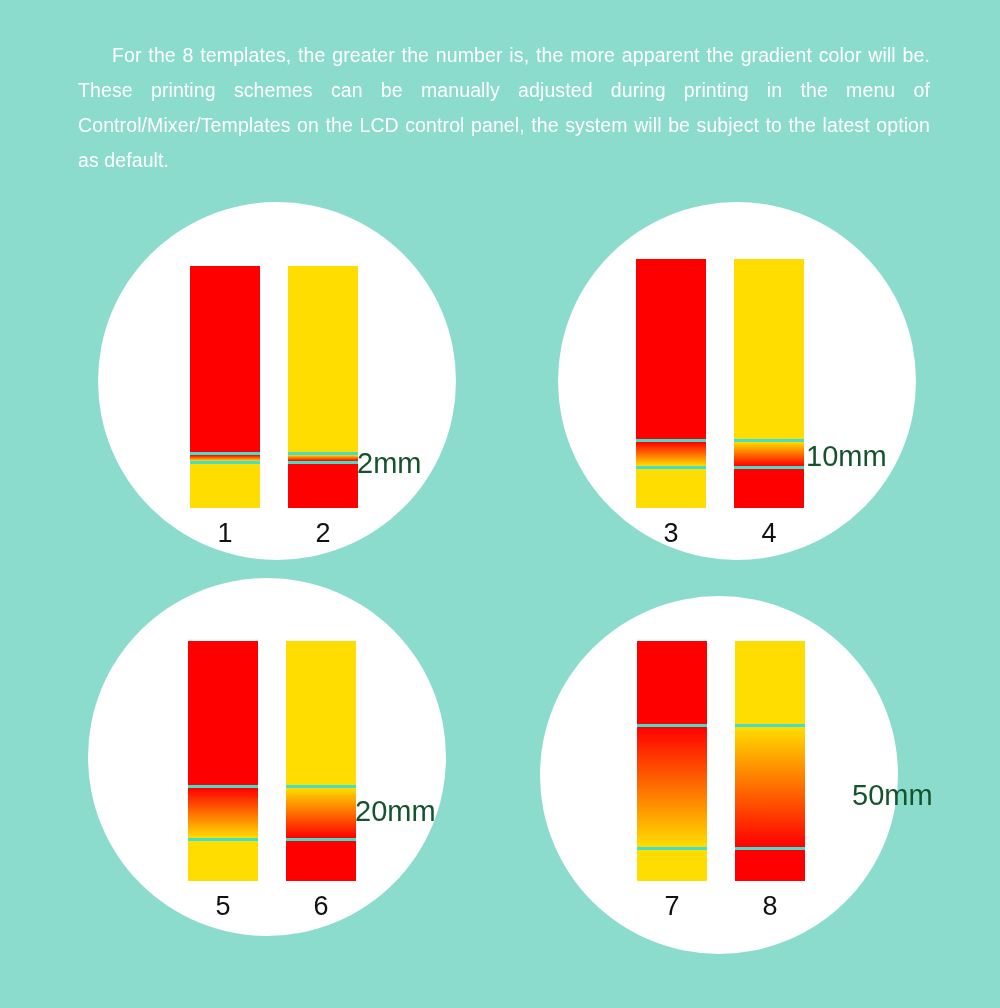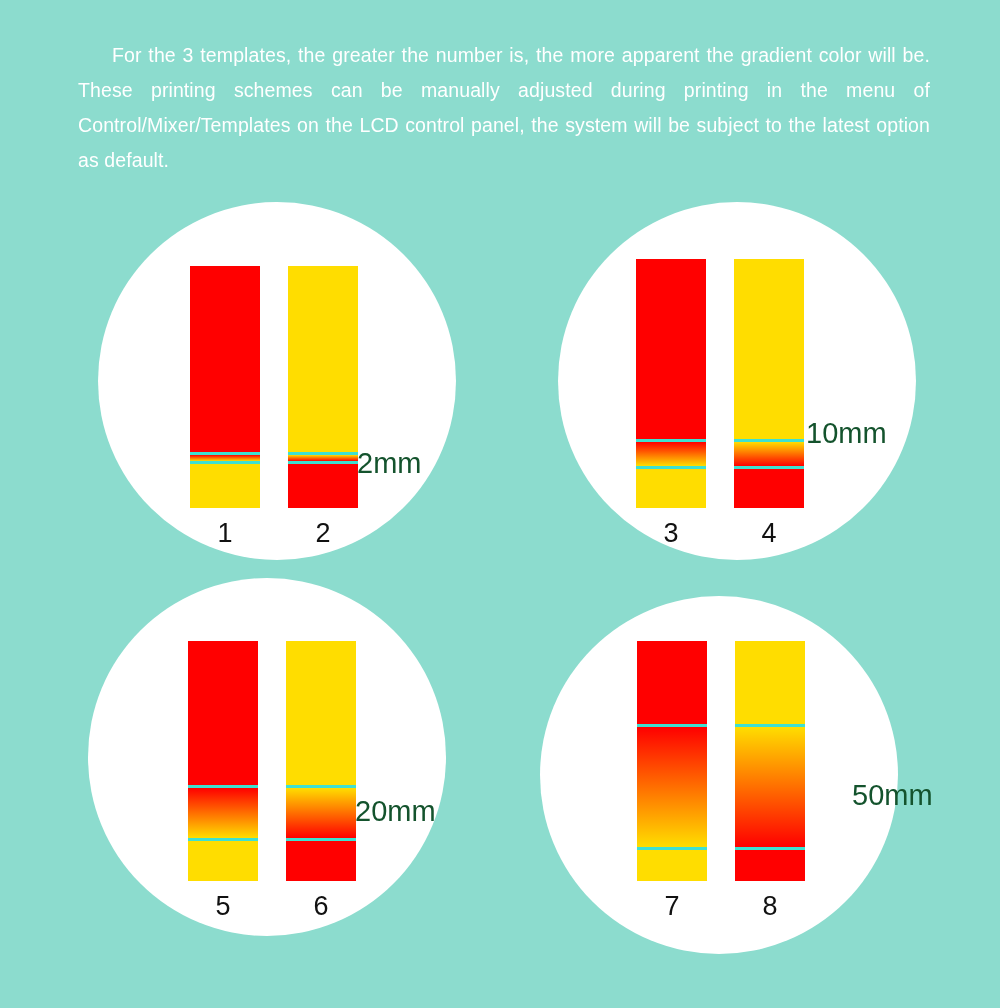--- a/index.html
+++ b/index.html
@@ -49,37 +49,37 @@
     position:absolute;left:0;width:70px;text-align:center;
     font-size:27px;color:#111;line-height:1;
   }
 
   
   .mm{
     position:absolute;font-size:29px;color:#14532d;white-space:nowrap;
     line-height:1;
   }
   #mm-1{left:357px;top:449px;}
-  #mm-2{left:806px;top:419px;}
+  #mm-2{left:806px;top:442px;}
   #mm-3{left:355px;top:785px;margin-top:12px;}
   #mm-4{left:852px;top:781px;}
 
   
   .legend{position:absolute;left:424px;top:503px;}
   .legend-row{display:flex;align-items:center;height:52px;margin-bottom:15px;}
   .legend-dot{width:46px;height:46px;border-radius:50%;flex:0 0 auto;}
   .legend-text{
     margin-left:22px;color:#ffffff;font-size:25px;line-height:1;
     letter-spacing:0.4px;
   }
 </style>
 </head>
 <body>
 
-<div class="intro">For the 3 templates, the greater the number is, the more apparent the gradient color will be. These printing schemes can be manually adjusted during printing in the menu of Control/Mixer/Templates  on the LCD control panel, the system will be subject to the latest option as default.</div>
+<div class="intro">For the 8 templates, the greater the number is, the more apparent the gradient color will be. These printing schemes can be manually adjusted during printing in the menu of Control/Mixer/Templates  on the LCD control panel, the system will be subject to the latest option as default.</div>
 
 <div class="disc" id="disc-1"></div>
 <div class="disc" id="disc-2"></div>
 <div class="disc" id="disc-3"></div>
 <div class="disc" id="disc-4"></div>
 
 <div class="group" id="group-1">
     <div class="bar-wrap left">
       <div class="bar">
         <div class="seg" style="height: 186px; background: rgb(255, 0, 0);"></div>

